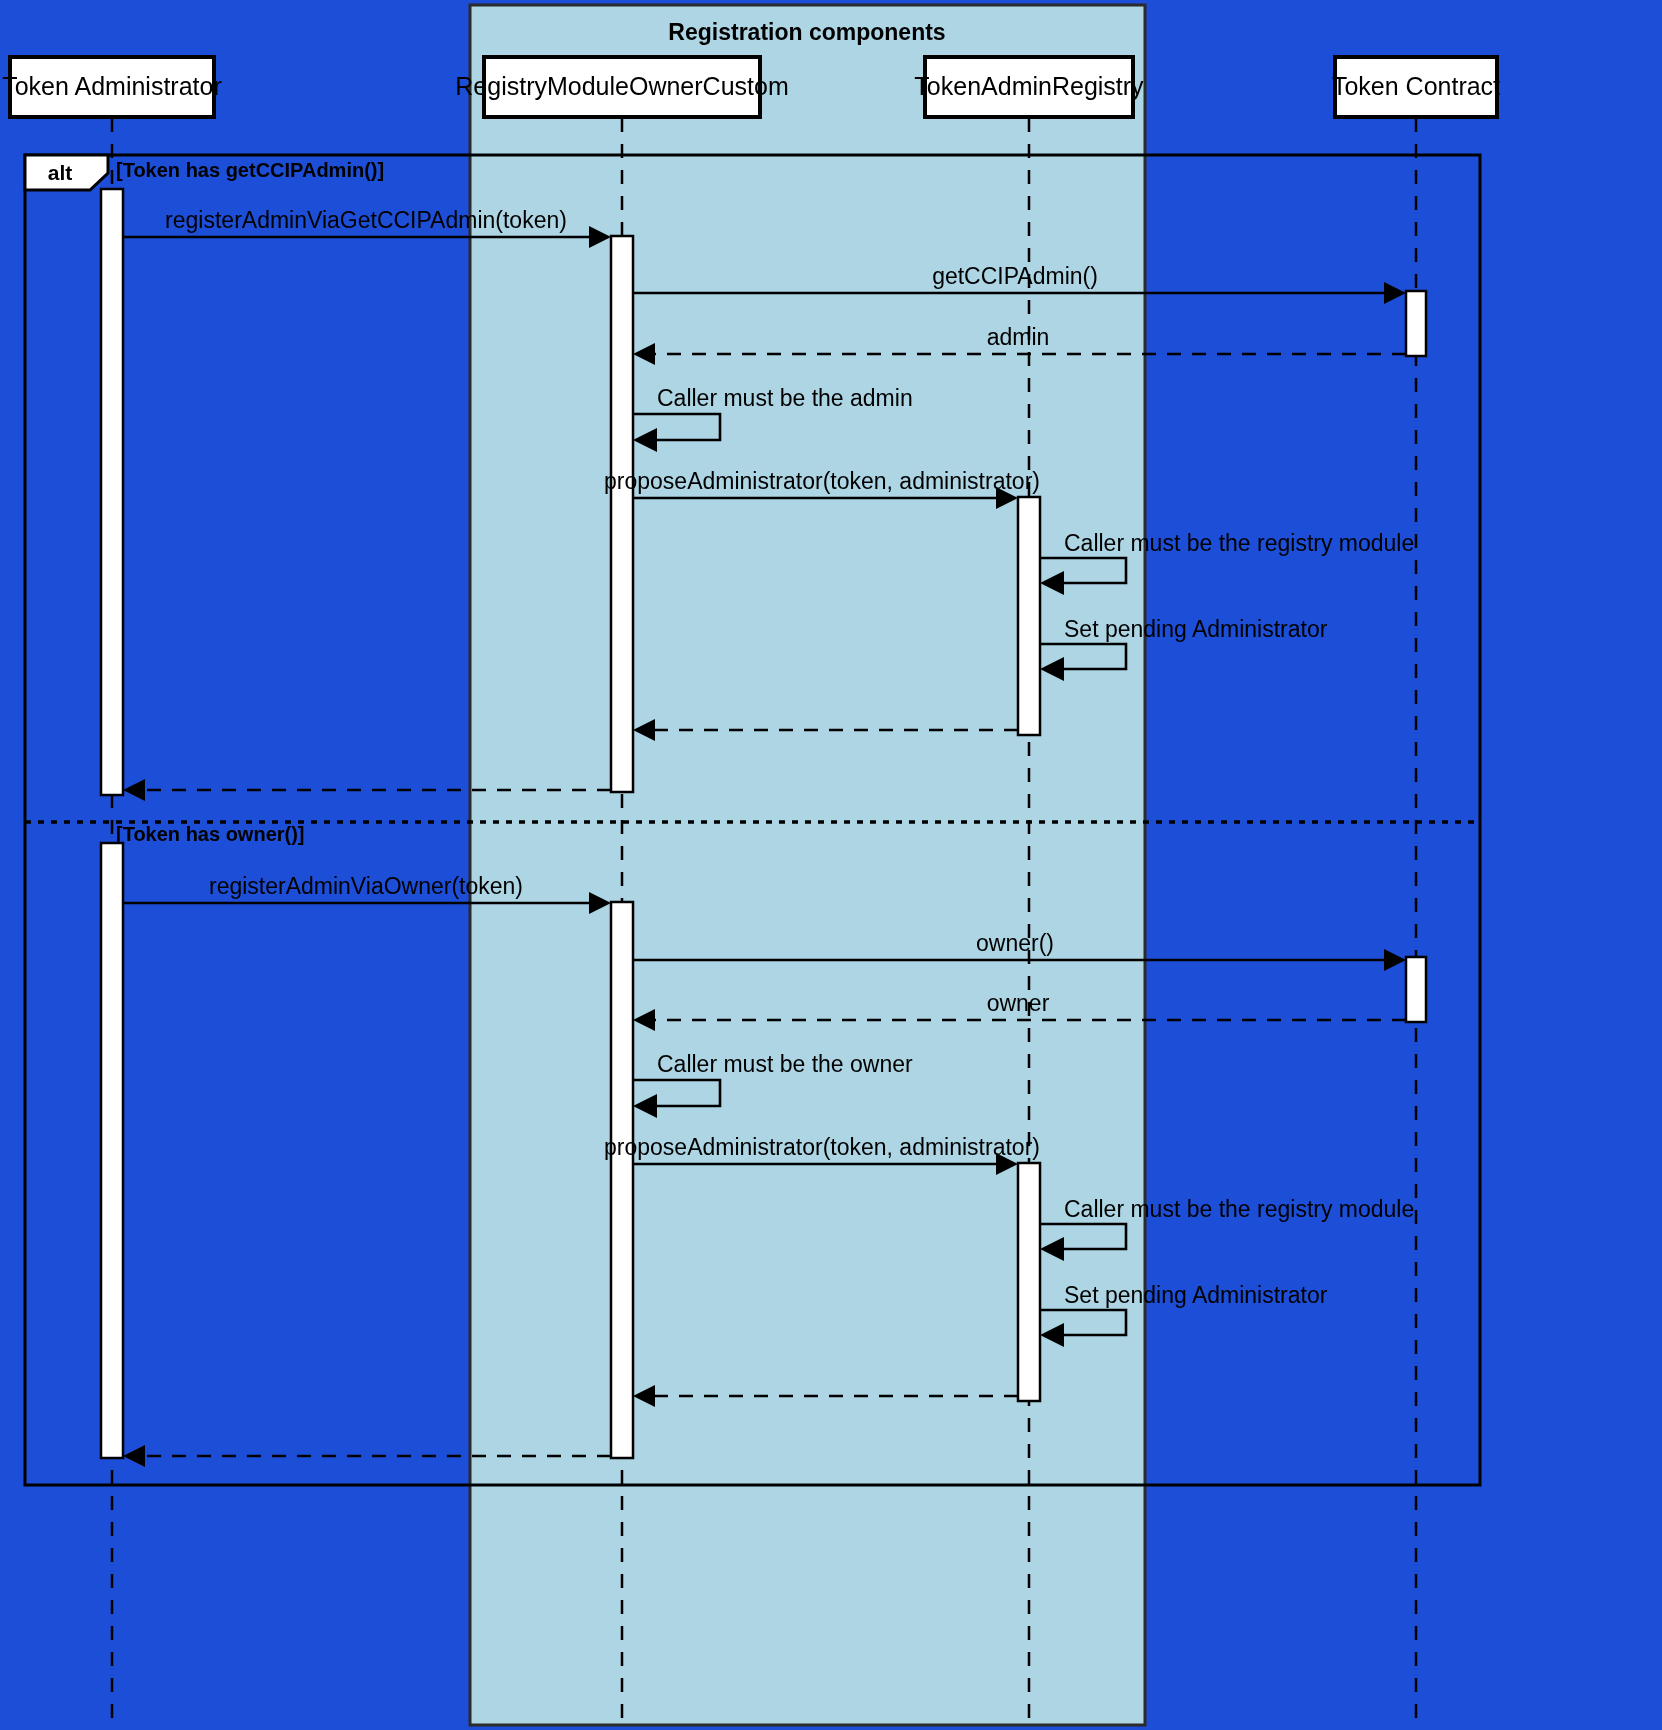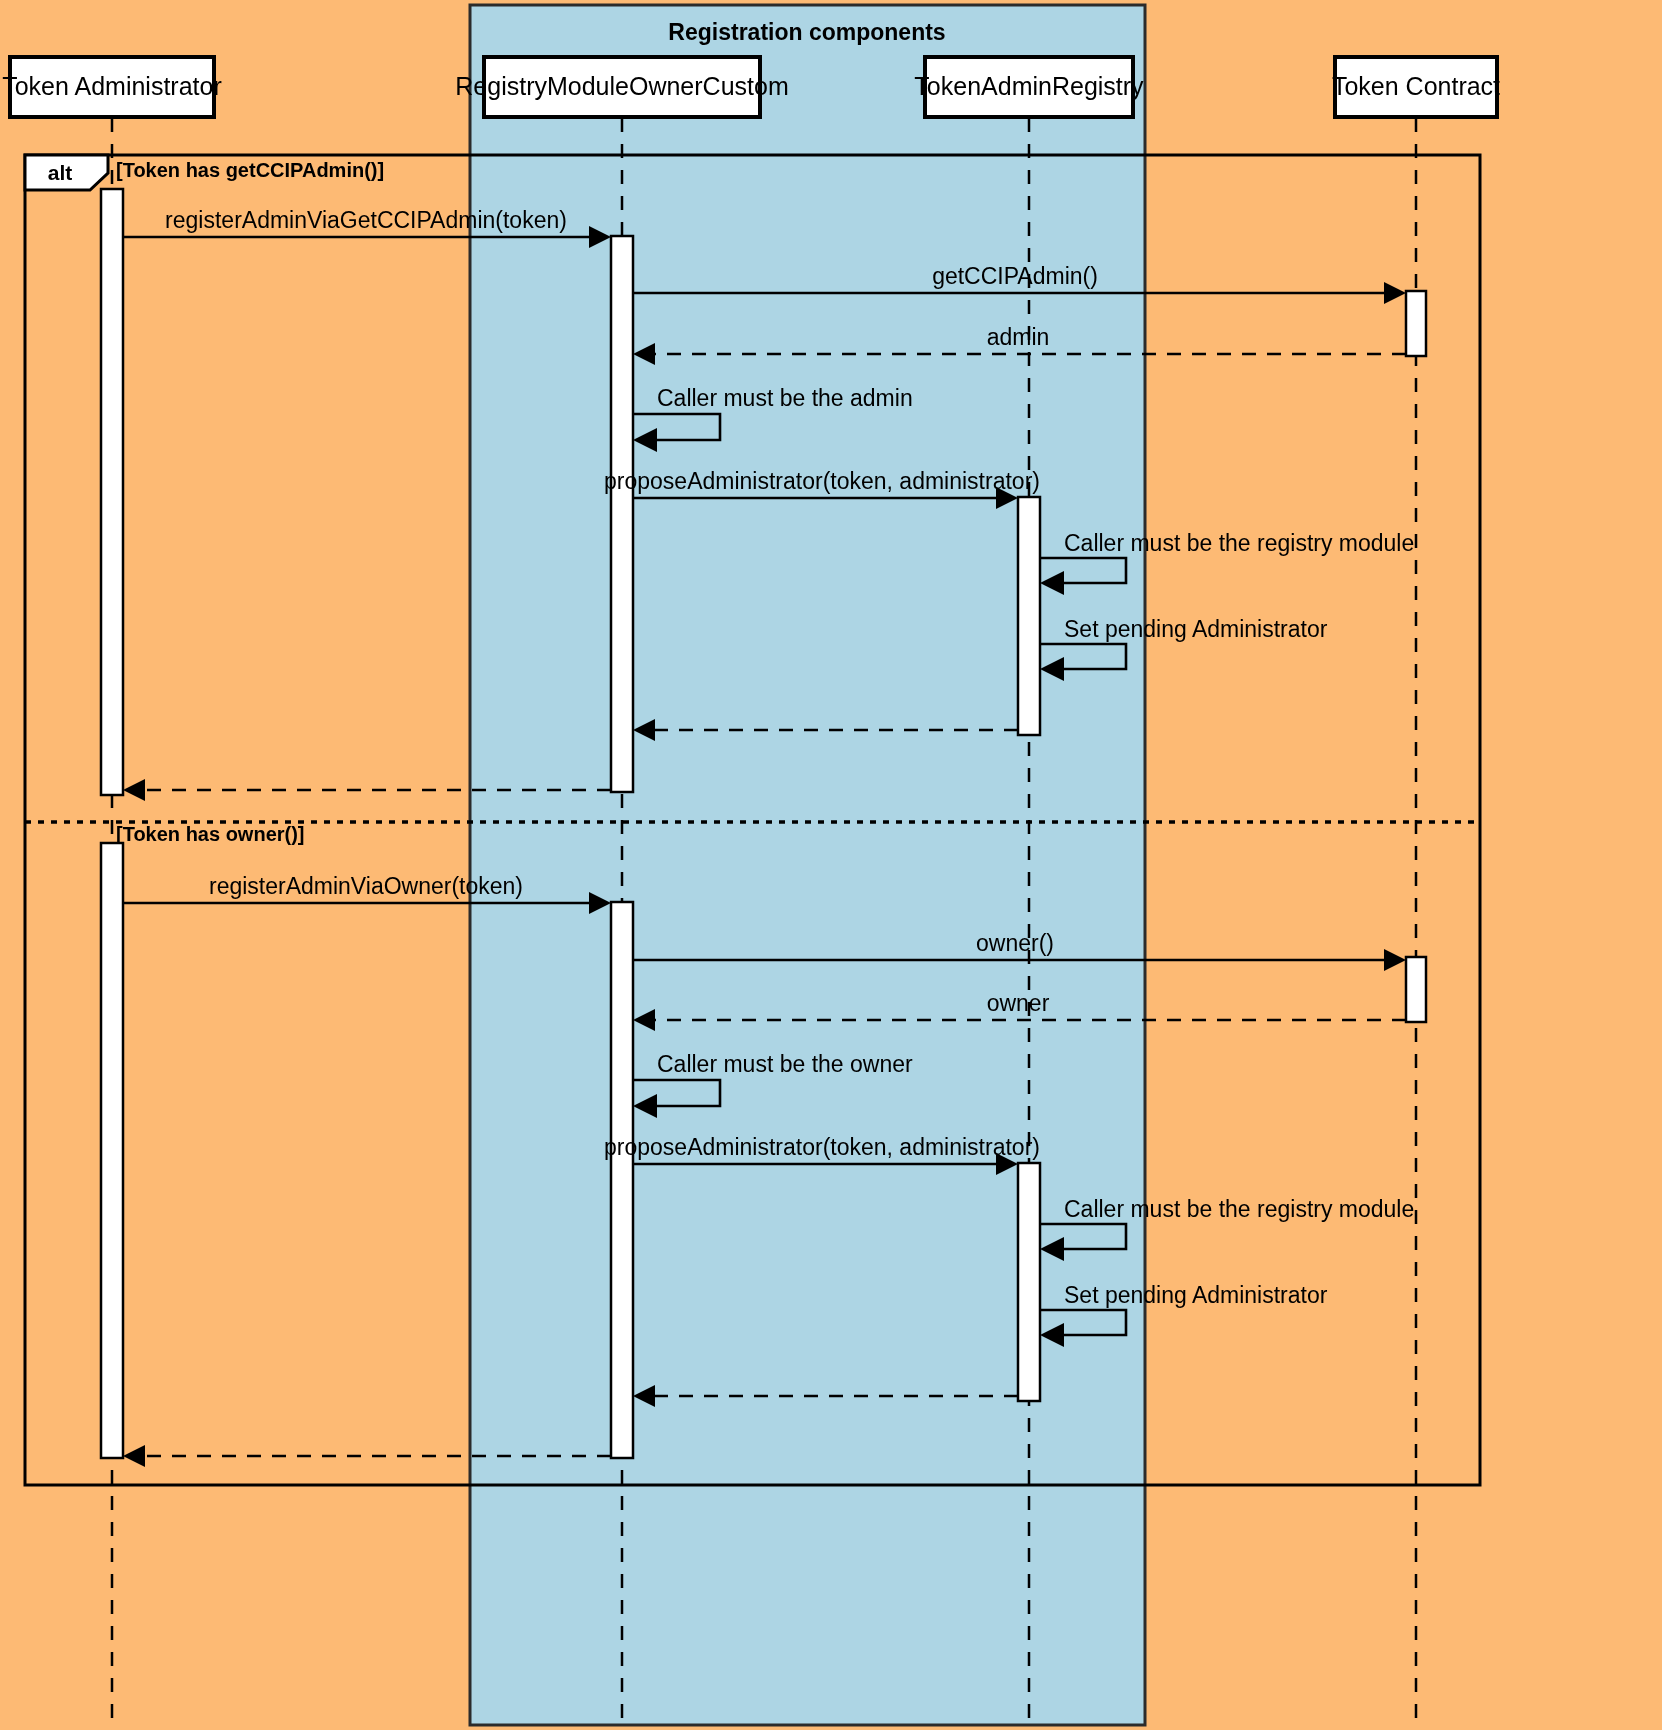--- a/index.html
+++ b/index.html
@@ -7,21 +7,21 @@
     padding: 0;
     background: #ffffff;
   }
   body {
     font-family: "Liberation Sans", sans-serif;
   }
   #diagram-root {
     position: relative;
     width: 1662px;
     height: 1730px;
-    background: #fdba74;
+    background: #1d4ed8;
     overflow: hidden;
   }
   svg#seq {
     display: block;
     width: 1662px;
     height: 1730px;
   }
   .lifeline-box {
     fill: #ffffff;
     stroke: #000000;

